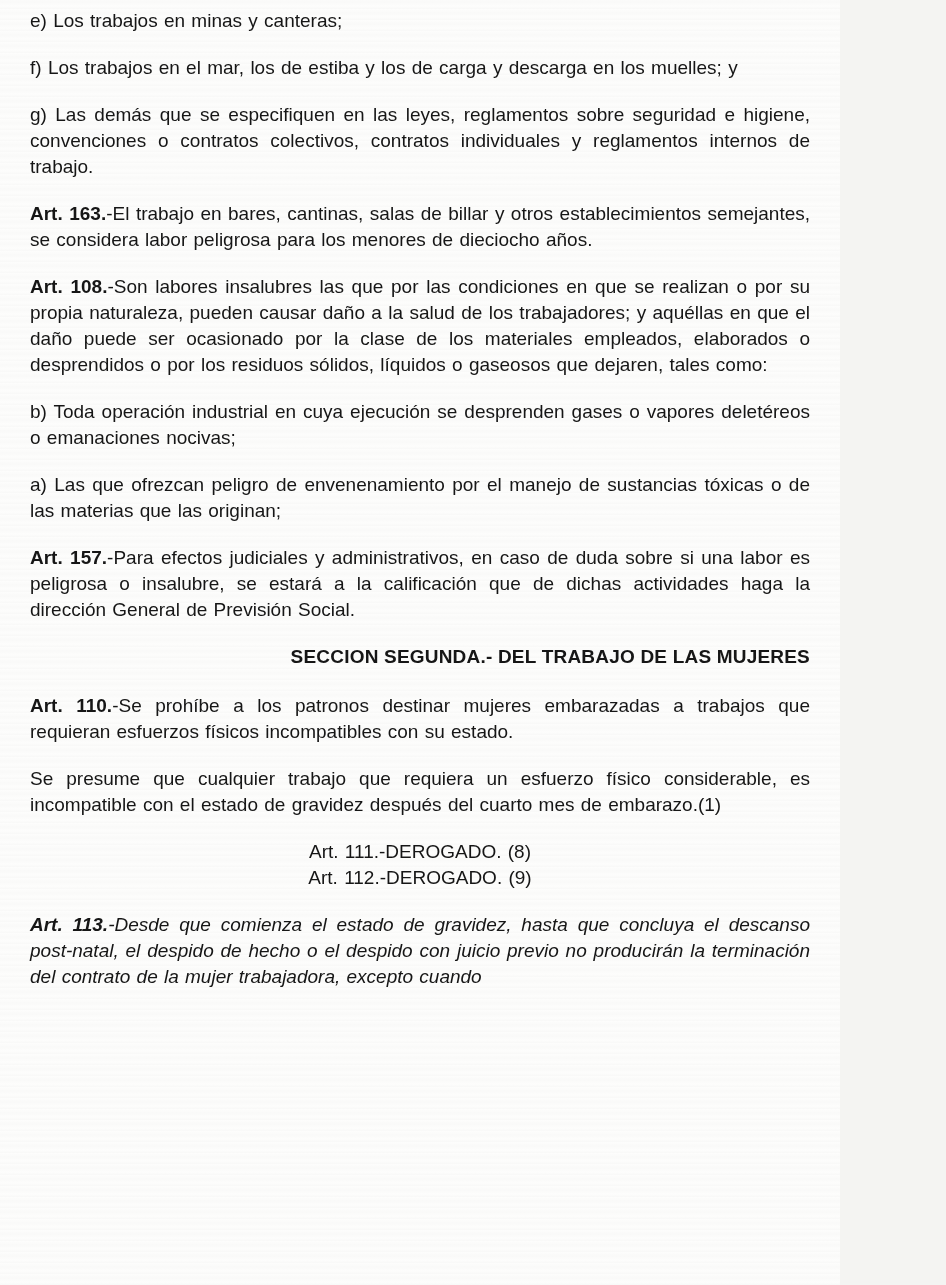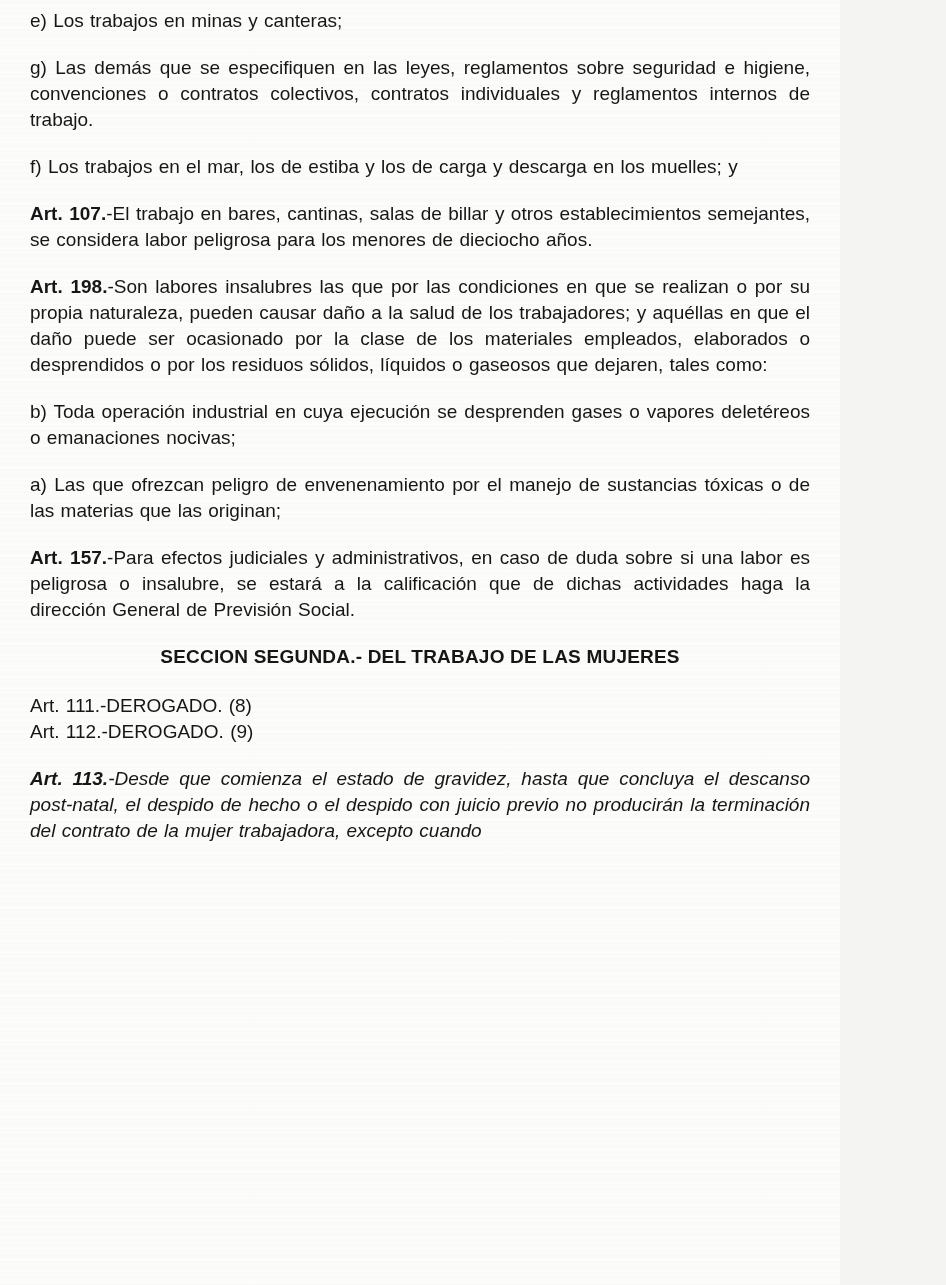--- a/index.html
+++ b/index.html
@@ -32,83 +32,89 @@
     text-rendering: optimizeLegibility;
   }
   .para {
     margin: 0 0 21px 0;
     text-align: justify;
     text-justify: inter-word;
     word-spacing: 1px;
   }
   .para.tight {
     margin-bottom: 0;
-    text-align: left;
+    text-align: center;
   }
   .para.last {
     margin-bottom: 0;
     font-style: italic;
   }
   .section-heading {
     margin: 0 0 23px 0;
     font-weight: bold;
-    text-align: center;
+    text-align: right;
     letter-spacing: 0.2px;
   }
   .bold {
     font-weight: bold;
   }
   .spacer-after-derogado {
     height: 21px;
   }
 </style>
 </head>
 <body>
 
 <div class="page">
 
   <p class="para">
     <span>e) Los trabajos en minas y canteras;</span>
   </p>
 
   <p class="para">
+    <span>f) Los trabajos en el mar, los de estiba y los de carga y descarga en los muelles; y</span>
+  </p>
+
+  <p class="para">
     <span>g) Las demás que se especifiquen en las leyes, reglamentos sobre seguridad e higiene, convenciones o contratos colectivos, contratos individuales y reglamentos internos de trabajo.</span>
   </p>
 
   <p class="para">
-    <span>f) Los trabajos en el mar, los de estiba y los de carga y descarga en los muelles; y</span>
+    <span class="bold">Art. 163.</span><span>-El trabajo en bares, cantinas, salas de billar y otros establecimientos semejantes, se considera labor peligrosa para los menores de dieciocho años.</span>
   </p>
 
   <p class="para">
-    <span class="bold">Art. 107.</span><span>-El trabajo en bares, cantinas, salas de billar y otros establecimientos semejantes, se considera labor peligrosa para los menores de dieciocho años.</span>
-  </p>
-
-  <p class="para">
-    <span class="bold">Art. 198.</span><span>-Son labores insalubres las que por las condiciones en que se realizan o por su propia naturaleza, pueden causar daño a la salud de los trabajadores; y aquéllas en que el daño puede ser ocasionado por la clase de los materiales empleados, elaborados o desprendidos o por los residuos sólidos, líquidos o gaseosos que dejaren, tales como:</span>
+    <span class="bold">Art. 108.</span><span>-Son labores insalubres las que por las condiciones en que se realizan o por su propia naturaleza, pueden causar daño a la salud de los trabajadores; y aquéllas en que el daño puede ser ocasionado por la clase de los materiales empleados, elaborados o desprendidos o por los residuos sólidos, líquidos o gaseosos que dejaren, tales como:</span>
   </p>
 
   <p class="para">
     <span>b) Toda operación industrial en cuya ejecución se desprenden gases o vapores deletéreos o emanaciones nocivas;</span>
   </p>
 
   <p class="para">
     <span>a) Las que ofrezcan peligro de envenenamiento por el manejo de sustancias tóxicas o de las materias que las originan;</span>
   </p>
 
 
 
   <p class="para">
     <span class="bold">Art. 157.</span><span>-Para efectos judiciales y administrativos, en caso de duda sobre si una labor es peligrosa o insalubre, se estará a la calificación que de dichas actividades haga la dirección General de Previsión Social.</span>
   </p>
 
   <h2 class="section-heading" style="font-size:19px;">
     <span>SECCION SEGUNDA.- DEL TRABAJO DE LAS MUJERES</span>
   </h2>
 
+  <p class="para">
+    <span class="bold">Art. 110.</span><span>-Se prohíbe a los patronos destinar mujeres embarazadas a trabajos que requieran esfuerzos físicos incompatibles con su estado.</span>
+  </p>
 
+  <p class="para">
+    <span>Se presume que cualquier trabajo que requiera un esfuerzo físico considerable, es incompatible con el estado de gravidez después del cuarto mes de embarazo.(1)</span>
+  </p>
 
   <p class="para tight">
     <span>Art. 111.-DEROGADO. (8)</span>
   </p>
 
   <p class="para tight">
     <span>Art. 112.-DEROGADO. (9)</span>
   </p>
 
   <div class="spacer-after-derogado"></div>

